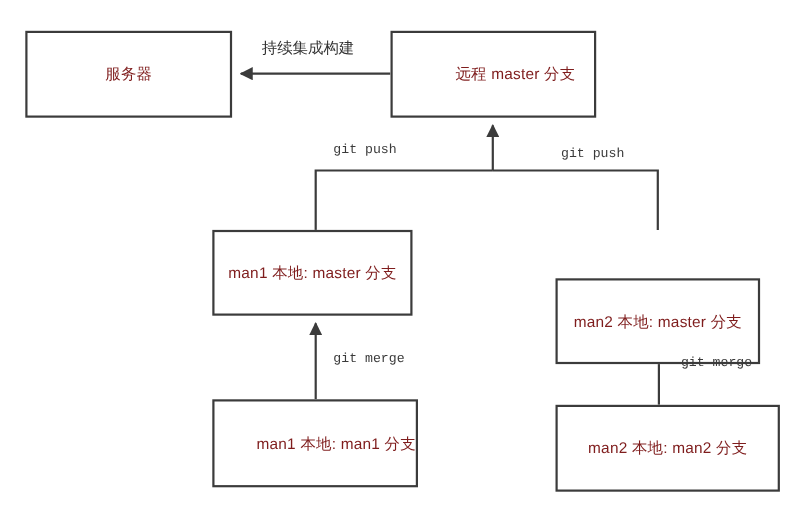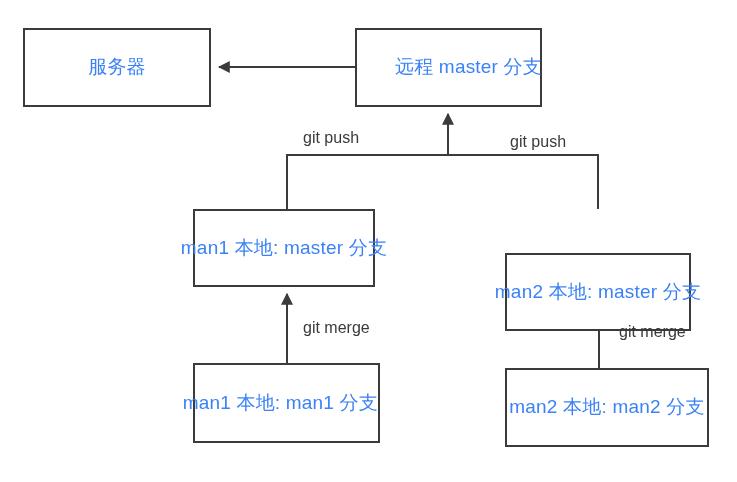--- a/index.html
+++ b/index.html
@@ -16,34 +16,34 @@
     font-family: "Liberation Sans", sans-serif;
   }
   .node {
     position: absolute;
     box-sizing: border-box;
     border: 2px solid #3b3b3b;
     background: #ffffff;
     display: flex;
     align-items: center;
     justify-content: center;
-    color: #3b82f6;
-    font-size: 19px;
+    color: #7f1d1d;
+    font-size: 14px;
     line-height: 1.2;
     letter-spacing: 0.2px;
     white-space: nowrap;
   }
   .node span {
     display: inline-block;
   }
   .edge-label {
     position: absolute;
     color: #3a3a3a;
-    font-family: Liberation Sans, sans-serif;
-    font-size: 16px;
+    font-family: Liberation Mono, monospace;
+    font-size: 12px;
     white-space: nowrap;
   }
   .edge-label.cjk {
     font-family: "Liberation Sans", sans-serif;
     font-size: 14px;
     color: #333333;
   }
   svg.edges {
     position: absolute;
     left: 0;
@@ -107,20 +107,21 @@
   </div>
 
   <div class="node" style="left:193px; top:363px; width:187px; height:80px;justify-content:flex-end;">
     <span>man1 本地: man1 分支</span>
   </div>
 
   <div class="node" style="left:505px; top:368px; width:204px; height:79px;">
     <span>man2 本地: man2 分支</span>
   </div>
 
+  <div class="edge-label cjk" style="left:238px; top:35px;">持续集成构建</div>
 
   <div class="edge-label" style="left:303px; top:129px;">git push</div>
 
   <div class="edge-label" style="left:510px; top:133px;">git push</div>
 
   <div class="edge-label" style="left:303px; top:319px;">git merge</div>
 
   <div class="edge-label" style="left:619px; top:323px;">git merge</div>
 
 </div>

